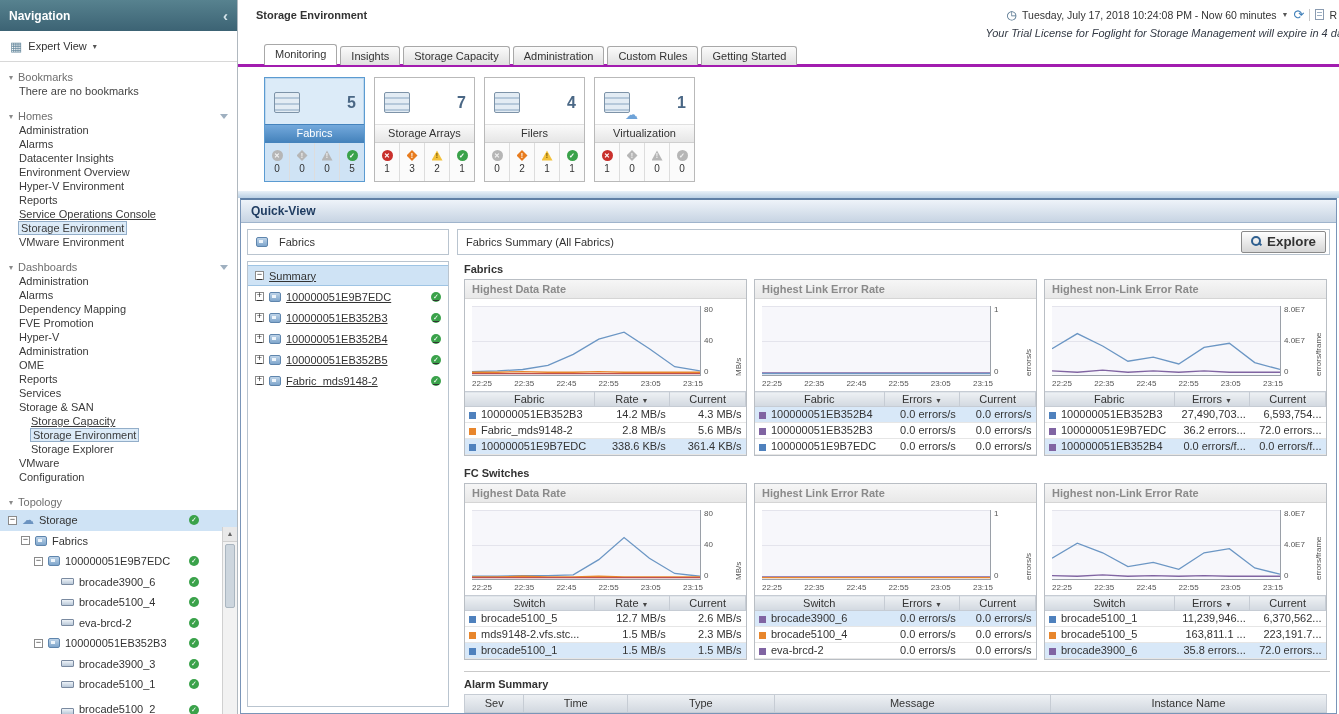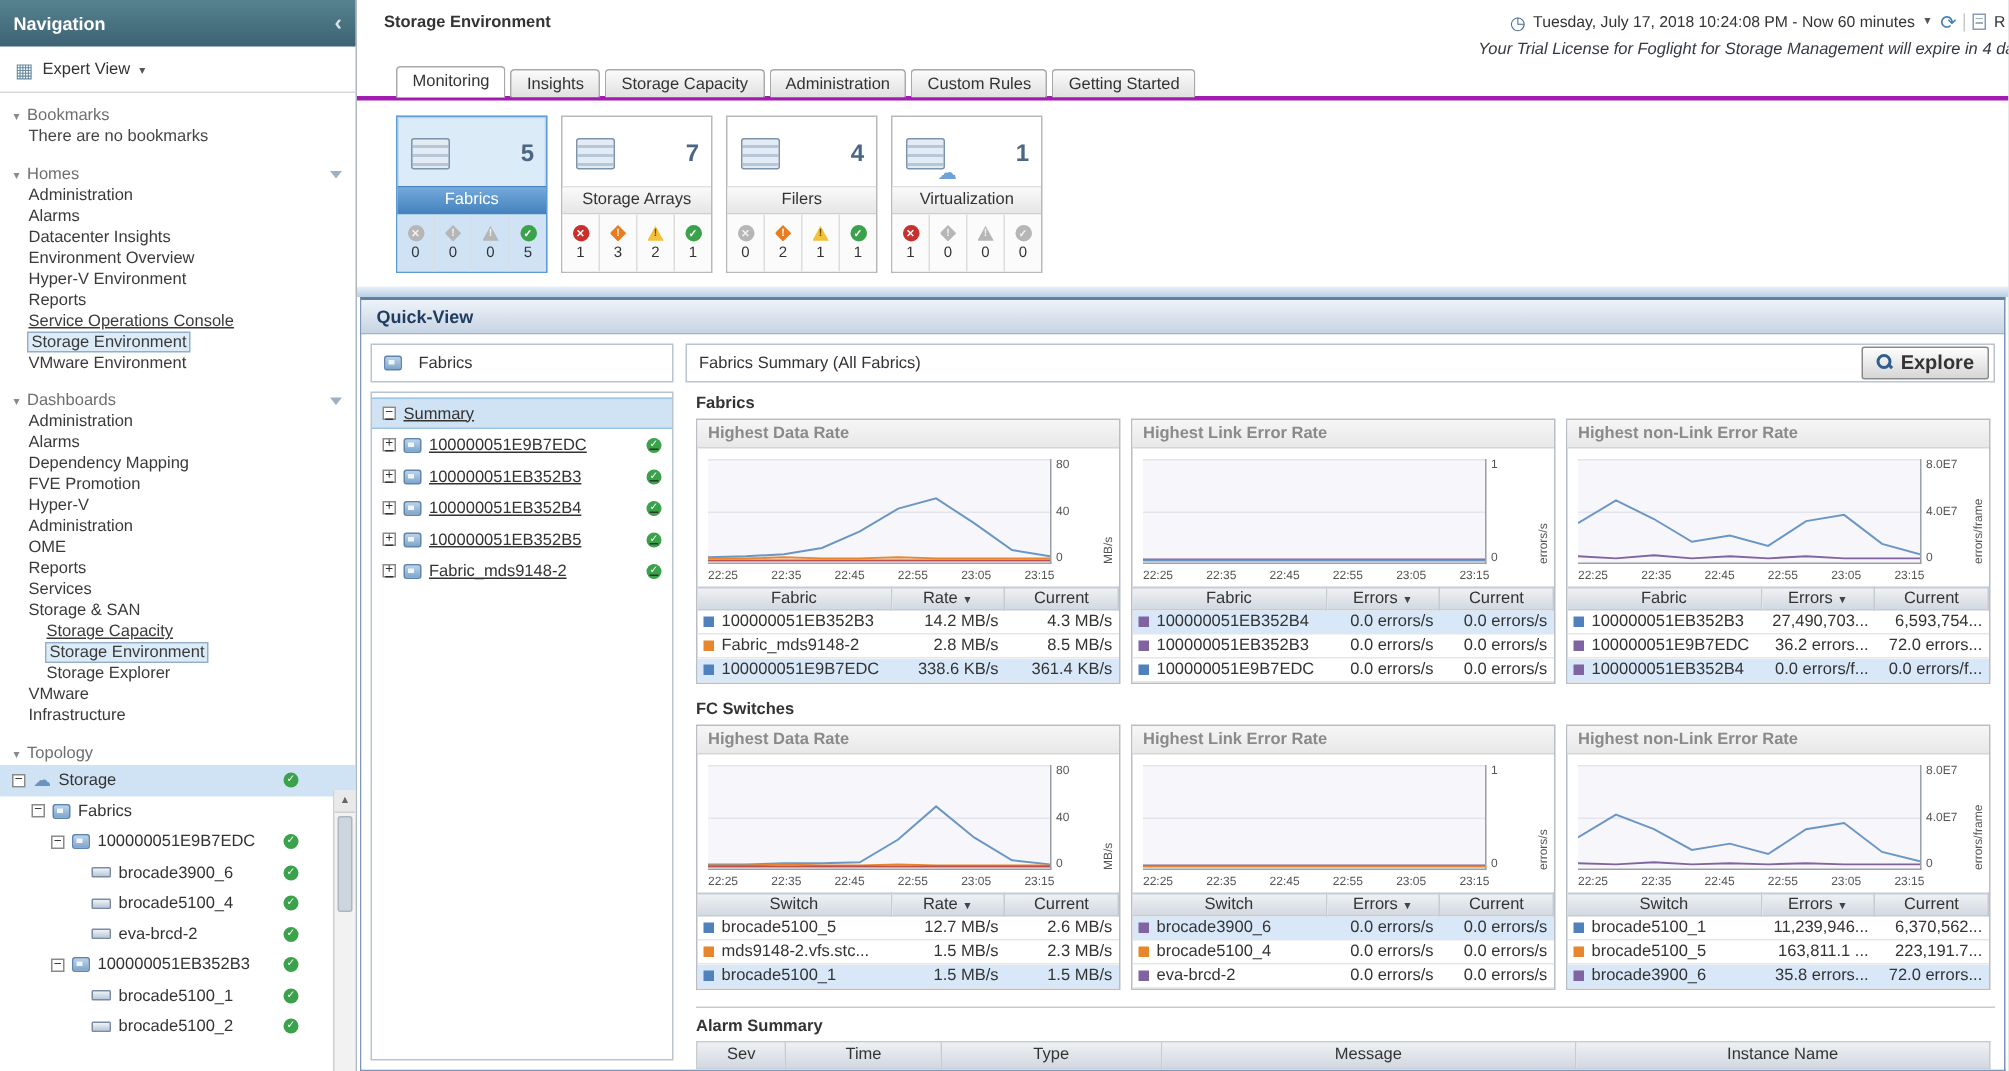--- a/index.html
+++ b/index.html
@@ -174,21 +174,21 @@
           <div class="nav-item"><span>Hyper-V</span></div>
           <div class="nav-item"><span>Administration</span></div>
           <div class="nav-item"><span>OME</span></div>
           <div class="nav-item"><span>Reports</span></div>
           <div class="nav-item"><span>Services</span></div>
           <div class="nav-item"><span>Storage &amp; SAN</span></div>
           <div class="nav-item ind1"><span class=" und">Storage Capacity</span></div>
           <div class="nav-item ind1"><span class="selbox">Storage Environment</span></div>
           <div class="nav-item ind1"><span>Storage Explorer</span></div>
           <div class="nav-item"><span>VMware</span></div>
-          <div class="nav-item"><span>Infrastructure</span></div>
+          <div class="nav-item"><span>Configuration</span></div>
         </div>
         <div class="nav-sec">
           <div class="nav-sec-h">
             <span class="tri">▾</span>
             <span>Topology</span>
           </div>
           <div class="tp-tree">
             <div class="tp-row sel" style="padding-left: 8px;">
               <span class="exp minus"></span>
               <span class="ic-cloud">☁</span>
@@ -222,24 +222,29 @@
               <span class="chk"></span>
             </div>
             <div class="tp-row" style="padding-left: 34px;">
               <span class="exp minus"></span>
               <span class="ic-fabric"></span>
               <span>100000051EB352B3</span>
               <span class="chk"></span>
             </div>
             <div class="tp-row" style="padding-left: 61px;">
               <span class="ic-switch"></span>
+              <span>brocade3900_3</span>
+              <span class="chk"></span>
+            </div>
+            <div class="tp-row" style="padding-left: 61px;">
+              <span class="ic-switch"></span>
               <span>brocade5100_1</span>
               <span class="chk"></span>
             </div>
-            <div class="tp-row" style="padding-left: 61px;">
+            <div class="tp-row" style="padding-left: 61px; align-items: flex-end;">
               <span class="ic-switch"></span>
               <span>brocade5100_2</span>
               <span class="chk"></span>
             </div>
             <div class="sb">
               <div class="sb-up">▲</div>
               <div class="sb-thumb"></div>
             </div>
           </div>
         </div>
@@ -482,21 +487,21 @@
                     </thead>
                     <tbody>
                       <tr>
                         <td><span class="sq" style="background: rgb(79, 129, 189);"></span>100000051EB352B3</td>
                         <td class="num">14.2 MB/s</td>
                         <td class="num">4.3 MB/s</td>
                       </tr>
                       <tr>
                         <td><span class="sq" style="background: rgb(232, 134, 44);"></span>Fabric_mds9148-2</td>
                         <td class="num">2.8 MB/s</td>
-                        <td class="num">8.5 MB/s</td>
+                        <td class="num">5.6 MB/s</td>
                       </tr>
                       <tr class="hl">
                         <td><span class="sq" style="background: rgb(79, 129, 189);"></span>100000051E9B7EDC</td>
                         <td class="num">338.6 KB/s</td>
                         <td class="num">361.4 KB/s</td>
                       </tr>
                     </tbody>
                   </table>
                 </div>
                 <div class="card">

